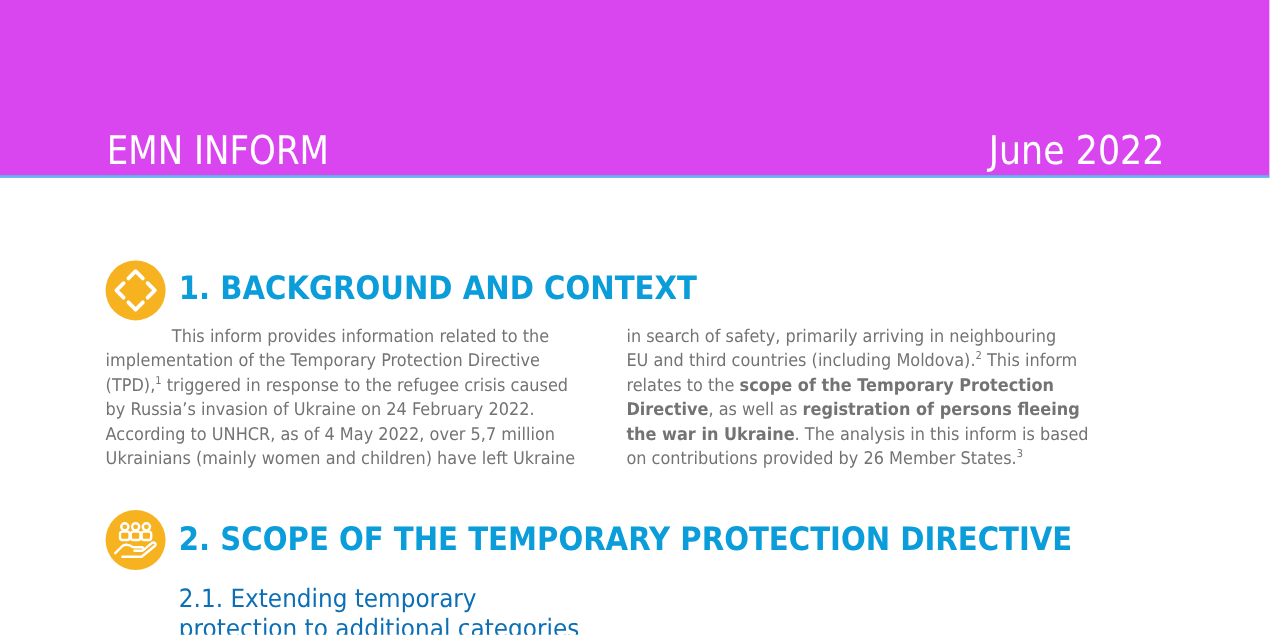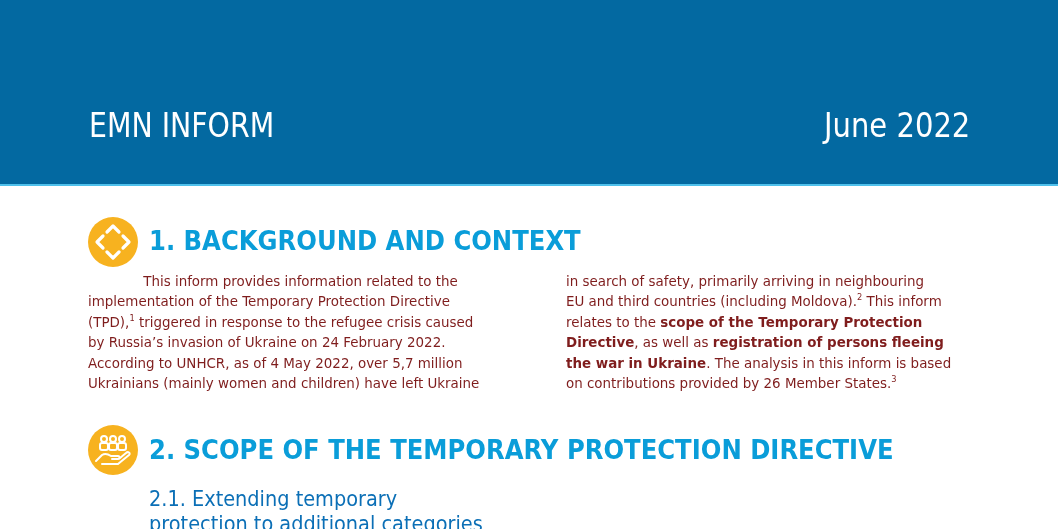--- a/index.html
+++ b/index.html
@@ -9,22 +9,22 @@
       overflow: hidden;
       background: #ffffff;
       font-family: "DejaVu Sans", "Liberation Sans", sans-serif;
       color: #2a2a2a;
     }
     .page { position: relative; width: 1058px; height: 529px; }
 
     
     .banner {
       position: absolute; left: 0; top: 0;
-      width: 1058px; height: 186px;
-      background: #0369a1;
+      width: 1058px; height: 148px;
+      background: #d946ef;
       border-bottom: 2px solid #4fc1ec;
     }
     .banner-title {
       position: absolute; left: 89px; top: 106px;
       font-family: "DejaVu Sans", sans-serif;
       font-size: 33px; color: #ffffff;
       letter-spacing: 0px; font-weight: normal;
       transform: scaleX(0.86); transform-origin: left top;
     }
     .banner-date {
@@ -49,25 +49,25 @@
     }
     .h1 { left: 149px; top: 225px; transform: scaleX(0.9); }
     .h2 { left: 149px; top: 434px; transform: scaleX(0.9); }
     .icon1 { left: 88px; top: 217px; }
     .icon2 { left: 88px; top: 425px; }
 
     
     .col {
       position: absolute; width: 440px;
       font-family: "DejaVu Sans", sans-serif;
-      font-size: 14.6px; line-height: 20.4px; color: #7f1d1d;
+      font-size: 14.6px; line-height: 20.4px; color: #737373;
     }
     .col .line { white-space: nowrap; display: block; transform: scaleX(0.92); transform-origin: left top; }
     .col1 { left: 88px; top: 271px; }
-    .col2 { left: 566px; top: 271px; }
+    .col2 { left: 522px; top: 271px; }
     .col3 { left: 539px; top: 486px; }
     .indent { padding-left: 60px; }
     sup { font-size: 9px; vertical-align: super; line-height: 0; }
     b { font-weight: bold; }
 
     .subheading {
       position: absolute; left: 149px; top: 487px;
       font-family: "DejaVu Sans", sans-serif;
       font-size: 21px; line-height: 25px; color: #0b6fb6;
       white-space: nowrap; transform: scaleX(0.92); transform-origin: left top;

